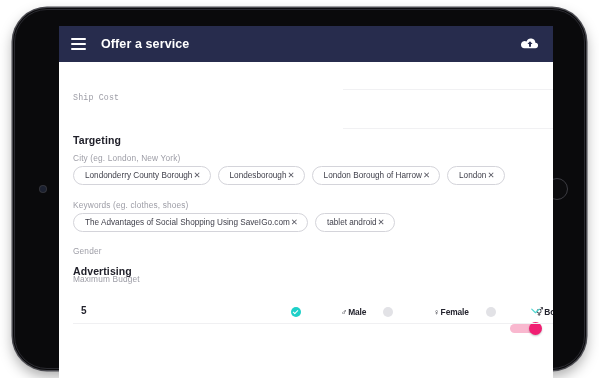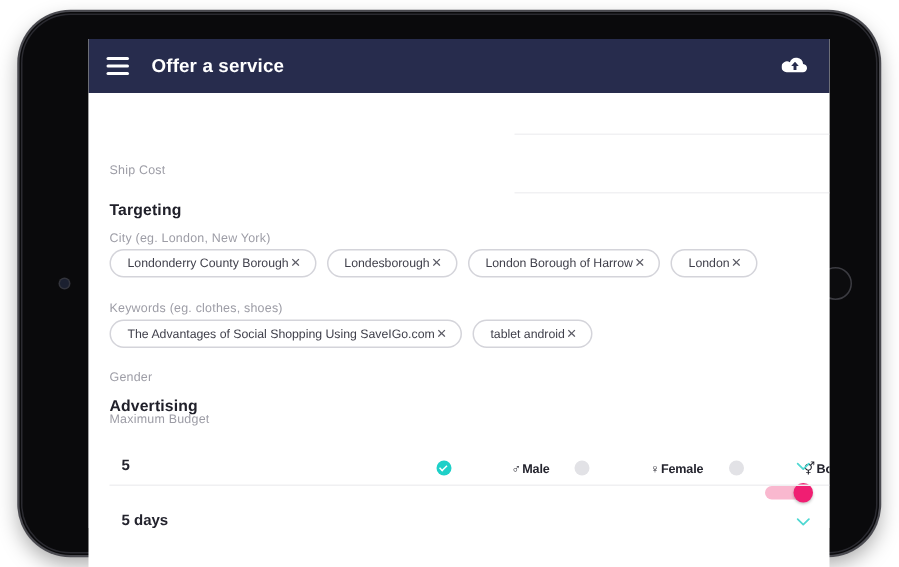--- a/index.html
+++ b/index.html
@@ -276,21 +276,21 @@
           <path d="M19.2 7.2A6.1 6.1 0 0 0 7.4 5.6 4.9 4.9 0 0 0 0 10.1 4.6 4.6 0 0 0 4.7 14.6h14.1a3.7 3.7 0 0 0 .4-7.4z" fill="#ffffff"></path>
           <path d="M12 5.2l3.4 3.9h-2.1v3.4h-2.6V9.1H8.6z" fill="#272c4d"></path>
         </svg>
       </div>
     </div>
 
     <div id="form-body">
 
       <div class="underline" style="top:27px;"></div>
 
-      <div class="field-row" style="position:absolute; top:47px; left:0; right:0;">
+      <div class="field-row" style="position:absolute; top:32px; left:0; right:0;font-family:Liberation Mono, monospace;">
         <div class="field-label">Ship Cost</div>
       </div>
       <div class="underline" style="top:66px;"></div>
 
       <div class="field-row" style="position:absolute; top:72px; left:0; right:0;">
         <div class="section-title">Targeting</div>
       </div>
 
       <div class="field-row" style="position:absolute; top:92px; left:0; right:0;">
         <div class="field-label">City (eg. London, New York)</div>
@@ -370,22 +370,16 @@
         <div class="field-label">Maximum Budget</div>
       </div>
       <div class="field-row" style="position:absolute; top:243px; left:0; right:0;">
         <div class="select-value">5</div>
         <svg class="chevron" style="top:3px;" viewBox="0 0 12 8">
           <path d="M1 1.5L6 6.3l5-4.8" fill="none" stroke="#4fd8d2" stroke-width="1.6" stroke-linecap="round" stroke-linejoin="round"></path>
         </svg>
       </div>
       <div class="underline-full" style="top:261px;"></div>
 
-      <div class="field-row" style="position:absolute; top:280px; left:0; right:0;">
-        <div class="select-value">5 days</div>
-        <svg class="chevron" style="top:3px;" viewBox="0 0 12 8">
-          <path d="M1 1.5L6 6.3l5-4.8" fill="none" stroke="#4fd8d2" stroke-width="1.6" stroke-linecap="round" stroke-linejoin="round"></path>
-        </svg>
-      </div>
 
     </div>
   </div>
 </div>
 
 </body></html>

